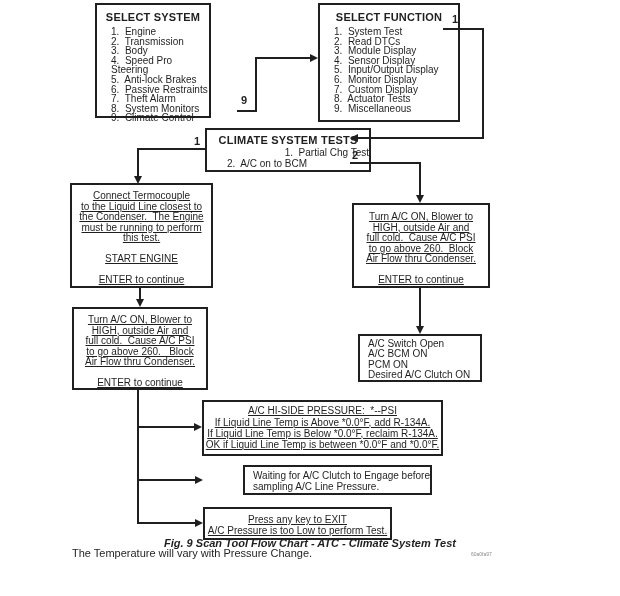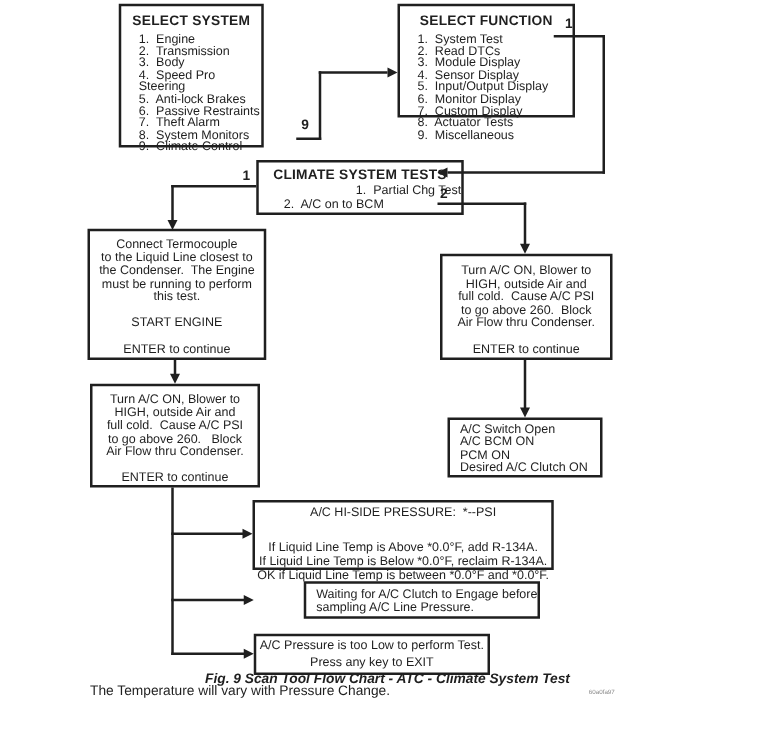--- a/index.html
+++ b/index.html
@@ -6,21 +6,21 @@
   #page{
     position:relative;width:620px;height:596px;background:#ffffff;
     font-family:"Liberation Sans","DejaVu Sans",sans-serif;color:#1f1f1f;
     overflow:hidden;margin:0 auto;
   }
   .box{position:absolute;border:2px solid #1f1f1f;background:#fff;box-sizing:border-box;}
   .box-title{font-weight:bold;font-size:11px;text-align:center;margin-top:6px;letter-spacing:.2px;}
   .menu{margin:4px 0 0 14px;}
   .menu-item{font-size:10px;line-height:9.6px;white-space:pre-wrap;}
   .blocktext{font-size:10px;line-height:10.5px;white-space:pre-wrap;}
-  .center{text-align:center;}
+  .center{text-align:center;text-decoration:underline;}
   .hline{position:absolute;height:2px;background:#1f1f1f;}
   .vline{position:absolute;width:2px;background:#1f1f1f;}
   .arr{position:absolute;width:0;height:0;}
   .arr-r{border-top:4px solid transparent;border-bottom:4px solid transparent;border-left:8px solid #1f1f1f;}
   .arr-l{border-top:4px solid transparent;border-bottom:4px solid transparent;border-right:8px solid #1f1f1f;}
   .arr-d{border-left:4px solid transparent;border-right:4px solid transparent;border-top:8px solid #1f1f1f;}
   .lbl{position:absolute;font-weight:bold;font-size:11px;}
   .footnote{position:absolute;font-size:11px;}
   .figcaption{position:absolute;font-size:11px;font-weight:bold;font-style:italic;text-align:center;}
   .watermark{position:absolute;font-size:5px;color:#8a8a8a;}
@@ -38,21 +38,21 @@
       <div class="menu-item">3.  Body</div>
       <div class="menu-item">4.  Speed Pro Steering</div>
       <div class="menu-item">5.  Anti-lock Brakes</div>
       <div class="menu-item">6.  Passive Restraints</div>
       <div class="menu-item">7.  Theft Alarm</div>
       <div class="menu-item">8.  System Monitors</div>
       <div class="menu-item">9.  Climate Control</div>
     </div>
   </div>
 
-  <div class="box" style="left:318px;top:3px;width:142px;height:91px;">
+  <div class="box" style="left:318px;top:3px;width:142px;height:119px;">
     <div class="box-title">SELECT FUNCTION</div>
     <div class="menu">
       <div class="menu-item">1.  System Test</div>
       <div class="menu-item">2.  Read DTCs</div>
       <div class="menu-item">3.  Module Display</div>
       <div class="menu-item">4.  Sensor Display</div>
       <div class="menu-item">5.  Input/Output Display</div>
       <div class="menu-item">6.  Monitor Display</div>
       <div class="menu-item">7.  Custom Display</div>
       <div class="menu-item">8.  Actuator Tests</div>
@@ -101,34 +101,34 @@
   </div>
 
   <div class="box" style="left:358px;top:334px;width:124px;height:48px;padding:3px 0 0 8px;">
     <div class="blocktext" style="line-height:10.3px;">A/C Switch Open
 A/C BCM ON
 PCM ON
 Desired A/C Clutch ON</div>
   </div>
 
   <div class="box" style="left:202px;top:400px;width:241px;height:56px;padding-top:4px;">
-    <div class="blocktext center" style="margin-bottom:16px;">A/C HI-SIDE PRESSURE:  *--PSI</div>
+    <div class="blocktext center" style="margin-bottom:0;">A/C HI-SIDE PRESSURE:  *--PSI</div>
     <div class="blocktext center" style="line-height:11px;">If Liquid Line Temp is Above *0.0°F, add R-134A.
 If Liquid Line Temp is Below *0.0°F, reclaim R-134A.
 OK if Liquid Line Temp is between *0.0°F and *0.0°F.</div>
   </div>
 
   <div class="box" style="left:203px;top:465px;width:189px;height:30px;padding:4px 0 0 8px;margin-left:40px;">
     <div class="blocktext">Waiting for A/C Clutch to Engage before
 sampling A/C Line Pressure.</div>
   </div>
 
   <div class="box" style="left:203px;top:507px;width:189px;height:33px;padding-top:3px;">
+    <div class="blocktext center" style="margin-top:3px;">Press any key to EXIT</div>
     <div class="blocktext center">A/C Pressure is too Low to perform Test.</div>
-    <div class="blocktext center" style="margin-top:3px;">Press any key to EXIT</div>
   </div>
 
   <div class="hline" style="left:237px;top:110px;width:20px;"></div>
   <div class="vline" style="left:255px;top:57px;height:55px;"></div>
   <div class="hline" style="left:255px;top:57px;width:55px;"></div>
   <div class="arr arr-r" style="left:310px;top:54px;"></div>
   <div class="lbl" style="left:241px;top:94px;">9</div>
 
   <div class="hline" style="left:443px;top:28px;width:41px;"></div>
   <div class="vline" style="left:482px;top:28px;height:111px;"></div>

